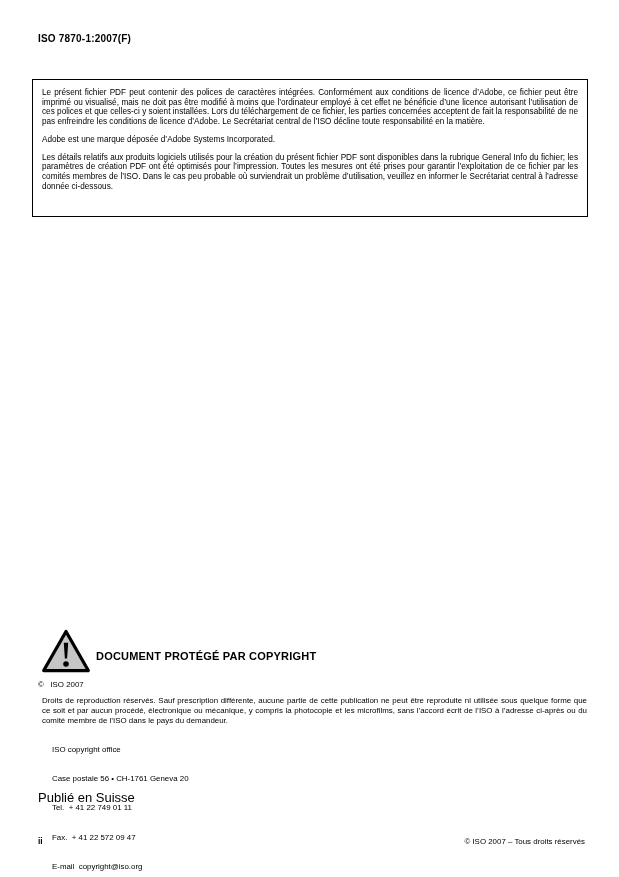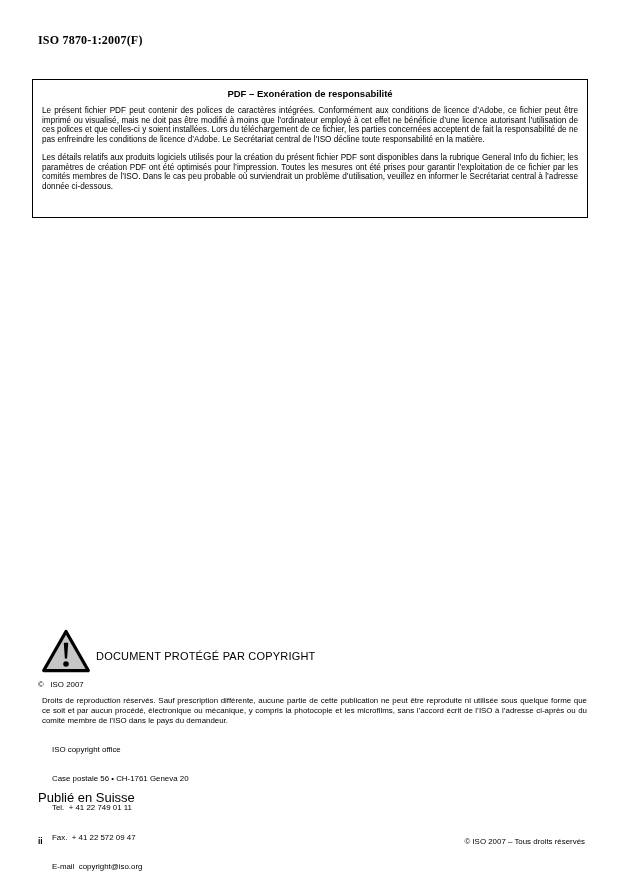--- a/index.html
+++ b/index.html
@@ -13,24 +13,23 @@
     height: 877px;
     background: #ffffff;
     font-family: "Liberation Sans", sans-serif;
     color: #000000;
     overflow: hidden;
   }
   .doc-header {
     position: absolute;
     left: 38px;
     top: 33px;
-    font-size: 12px;
+    font-size: 10px;
     font-weight: bold;
     letter-spacing: 0.2px;
-    font-family: Liberation Serif, serif;
   }
   .disclaimer-box {
     position: absolute;
     left: 32px;
     top: 79px;
     width: 536px;
     border: 1px solid #000000;
     padding: 8px 9px 9px 9px;
   }
   .disclaimer-title {
@@ -53,21 +52,21 @@
     left: 40px;
     top: 627px;
     width: 52px;
     height: 48px;
   }
   .copyright-heading {
     position: absolute;
     left: 96px;
     top: 650px;
     font-size: 11px;
-    font-weight: normal;
+    font-weight: bold;
     letter-spacing: 0.2px;
   }
   .copyright-notice {
     position: absolute;
     left: 38px;
     top: 680px;
     font-size: 7.9px;
     white-space: pre;
   }
   .rights-para {
@@ -112,22 +111,22 @@
   }
 </style>
 </head>
 <body>
 
 <div class="page">
 
   <div class="doc-header">ISO 7870-1:2007(F)</div>
 
   <div class="disclaimer-box">
-    <div class="disclaimer-title">PDF – Exonération de responsabilité</div>
     <p class="disclaimer-para">Le présent fichier PDF peut contenir des polices de caractères intégrées. Conformément aux conditions de licence d’Adobe, ce fichier peut être imprimé ou visualisé, mais ne doit pas être modifié à moins que l’ordinateur employé à cet effet ne bénéficie d’une licence autorisant l’utilisation de ces polices et que celles-ci y soient installées. Lors du téléchargement de ce fichier, les parties concernées acceptent de fait la responsabilité de ne pas enfreindre les conditions de licence d’Adobe. Le Secrétariat central de l’ISO décline toute responsabilité en la matière.</p>
+    <p class="disclaimer-para">Adobe est une marque déposée d’Adobe Systems Incorporated.</p>
     <p class="disclaimer-para">Les détails relatifs aux produits logiciels utilisés pour la création du présent fichier PDF sont disponibles dans la rubrique General Info du fichier; les paramètres de création PDF ont été optimisés pour l’impression. Toutes les mesures ont été prises pour garantir l’exploitation de ce fichier par les comités membres de l’ISO. Dans le cas peu probable où surviendrait un problème d’utilisation, veuillez en informer le Secrétariat central à l’adresse donnée ci-dessous.</p>
   </div>
 
   <div class="warning-triangle">
     <svg width="52" height="48" viewBox="0 0 56 50" xmlns="http://www.w3.org/2000/svg">
       <path d="M28 4 L52 46 L4 46 Z" fill="#c6c6c6" stroke="#000000" stroke-width="3.5" stroke-linejoin="round"></path>
       <path d="M25.6 16 L30.4 16 L29.2 33 L26.8 33 Z" fill="#000000"></path>
       <circle cx="28" cy="39" r="3" fill="#000000"></circle>
     </svg>
   </div>

